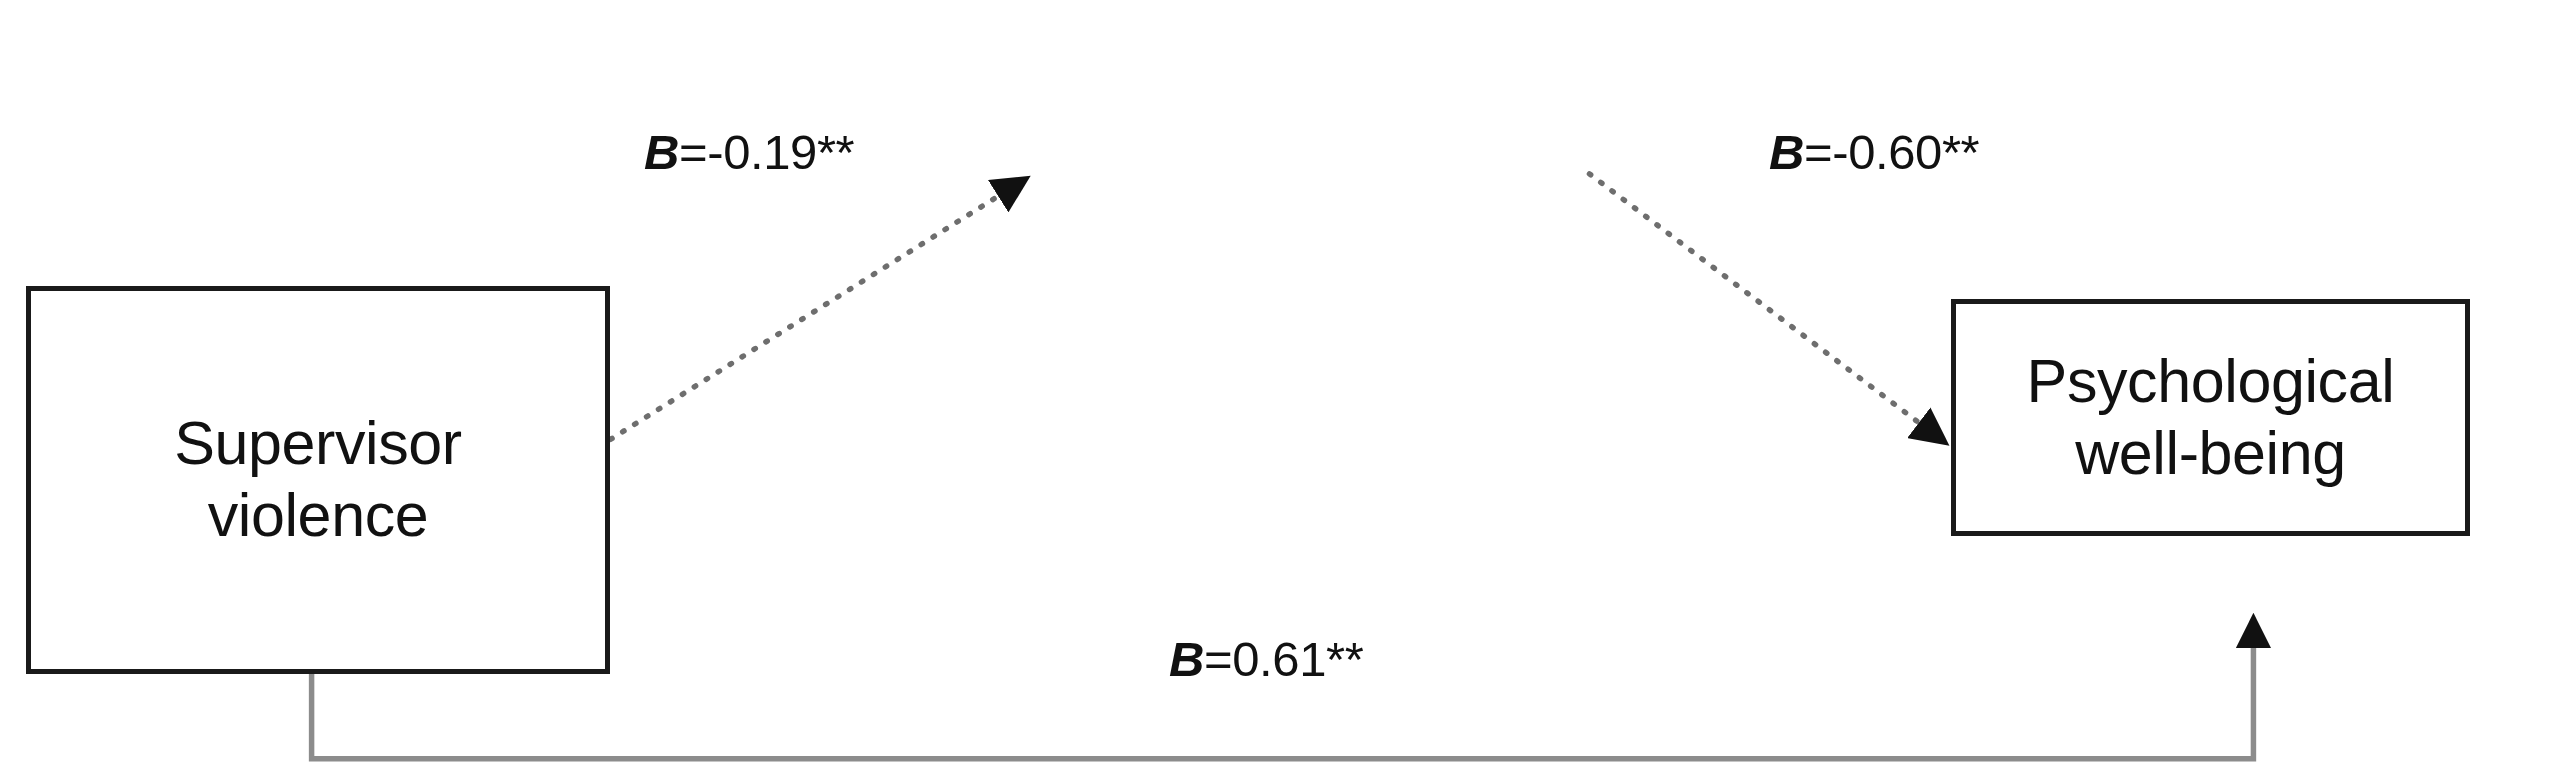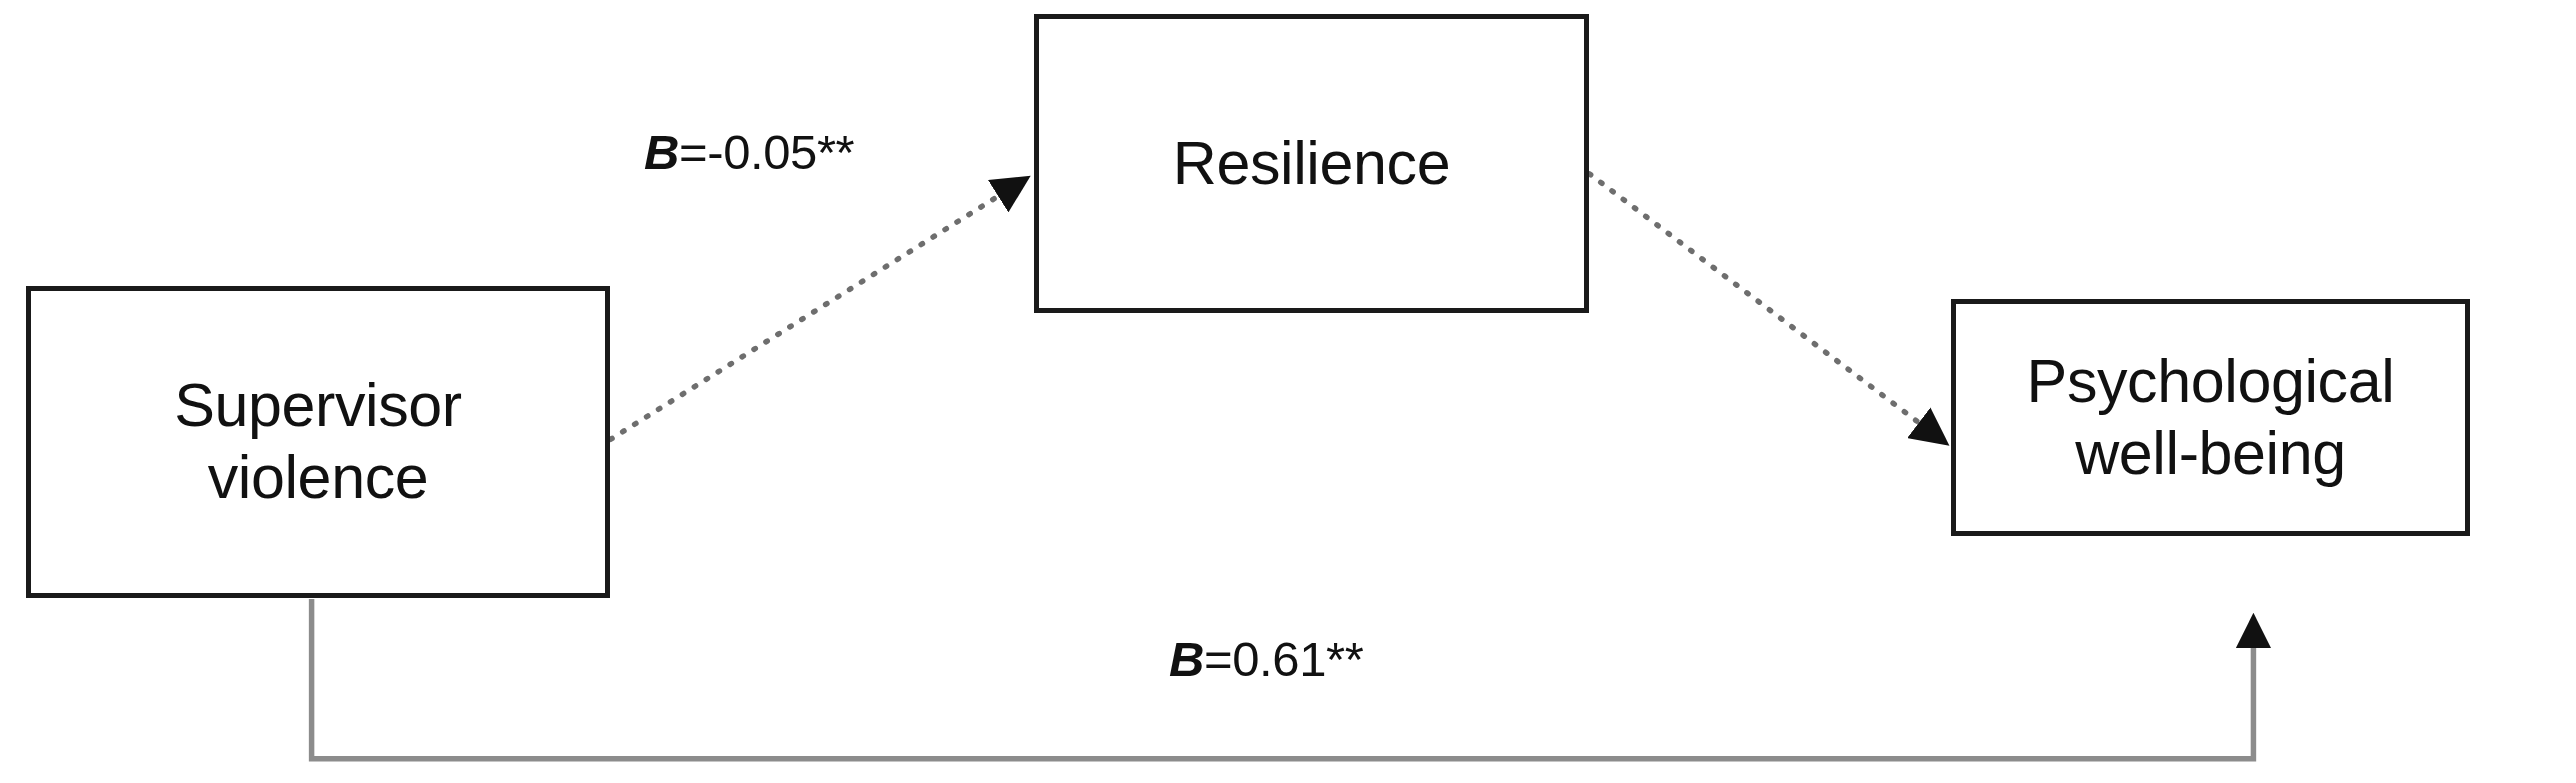--- a/index.html
+++ b/index.html
@@ -32,21 +32,21 @@
     letter-spacing: -0.4px;
   }
   .node-label {
     display: block;
     white-space: pre-line;
   }
   #box-supervisor-violence {
     left: 26px;
     top: 286px;
     width: 584px;
-    height: 312px;
+    height: 388px;
     font-size: 61px;
   }
   #box-resilience {
     left: 1034px;
     top: 14px;
     width: 555px;
     height: 299px;
     font-size: 61px;
   }
   #box-psychological-wellbeing {
@@ -108,32 +108,32 @@
     <line x1="2029" y1="222" x2="2479" y2="562" stroke="#6e6e6e" stroke-width="7" stroke-dasharray="2 16" stroke-linecap="round" marker-end="url(#arrow-dotted-down)"></line>
 
     <path d="M 397 765 L 397 969 L 2877 969 L 2877 794" fill="none" stroke="#8c8c8c" stroke-width="7" stroke-linejoin="miter" stroke-linecap="butt" marker-end="url(#arrow-solid-up)"></path>
   </svg>
 
   <div class="node-box" id="box-supervisor-violence">
     <span class="node-label">Supervisor
 violence</span>
   </div>
 
-  <div class="node-box" id="box-resilience">
-    <span class="node-label">Resilience</span>
-  </div>
 
   <div class="node-box" id="box-psychological-wellbeing">
     <span class="node-label">Psychological
 well-being</span>
   </div>
 
   <div class="path-label" id="label-a-path">
-    <span class="coef-b">B</span><span>=-0.05**</span>
+    <span class="coef-b">B</span><span>=-0.19**</span>
   </div>
 
+  <div class="path-label" id="label-b-path">
+    <span class="coef-b">B</span><span>=-0.60**</span>
+  </div>
 
   <div class="path-label" id="label-c-path">
     <span class="coef-b">B</span><span>=0.61**</span>
   </div>
 
 </div>
 
 
 </body></html>

